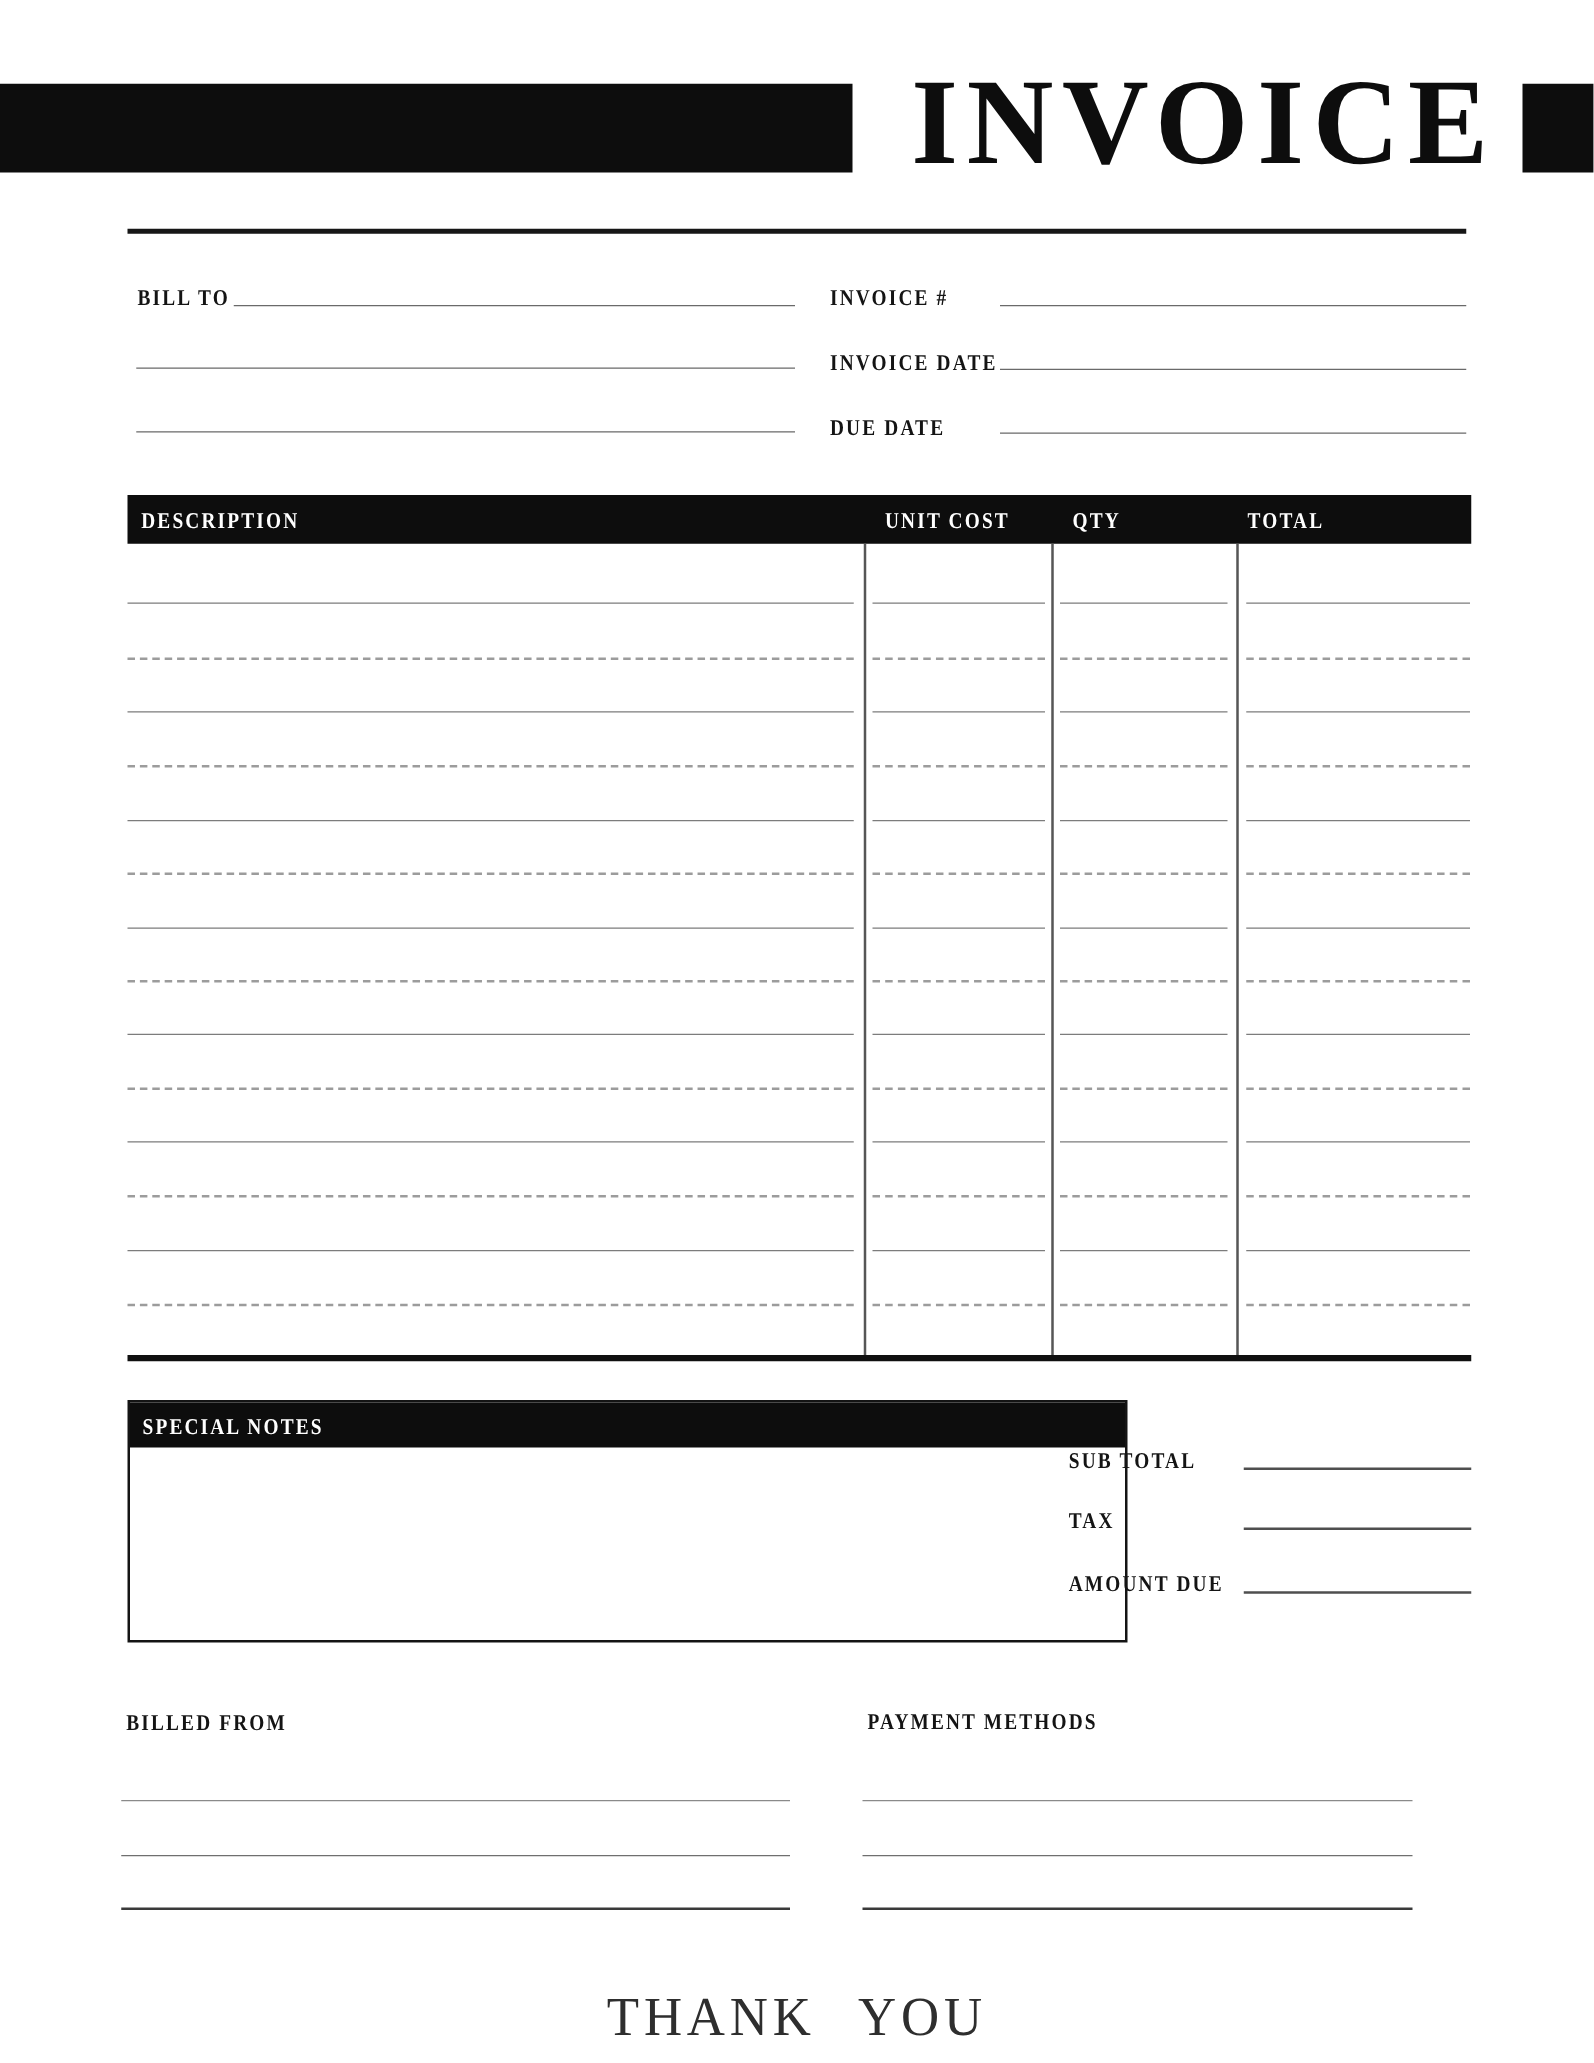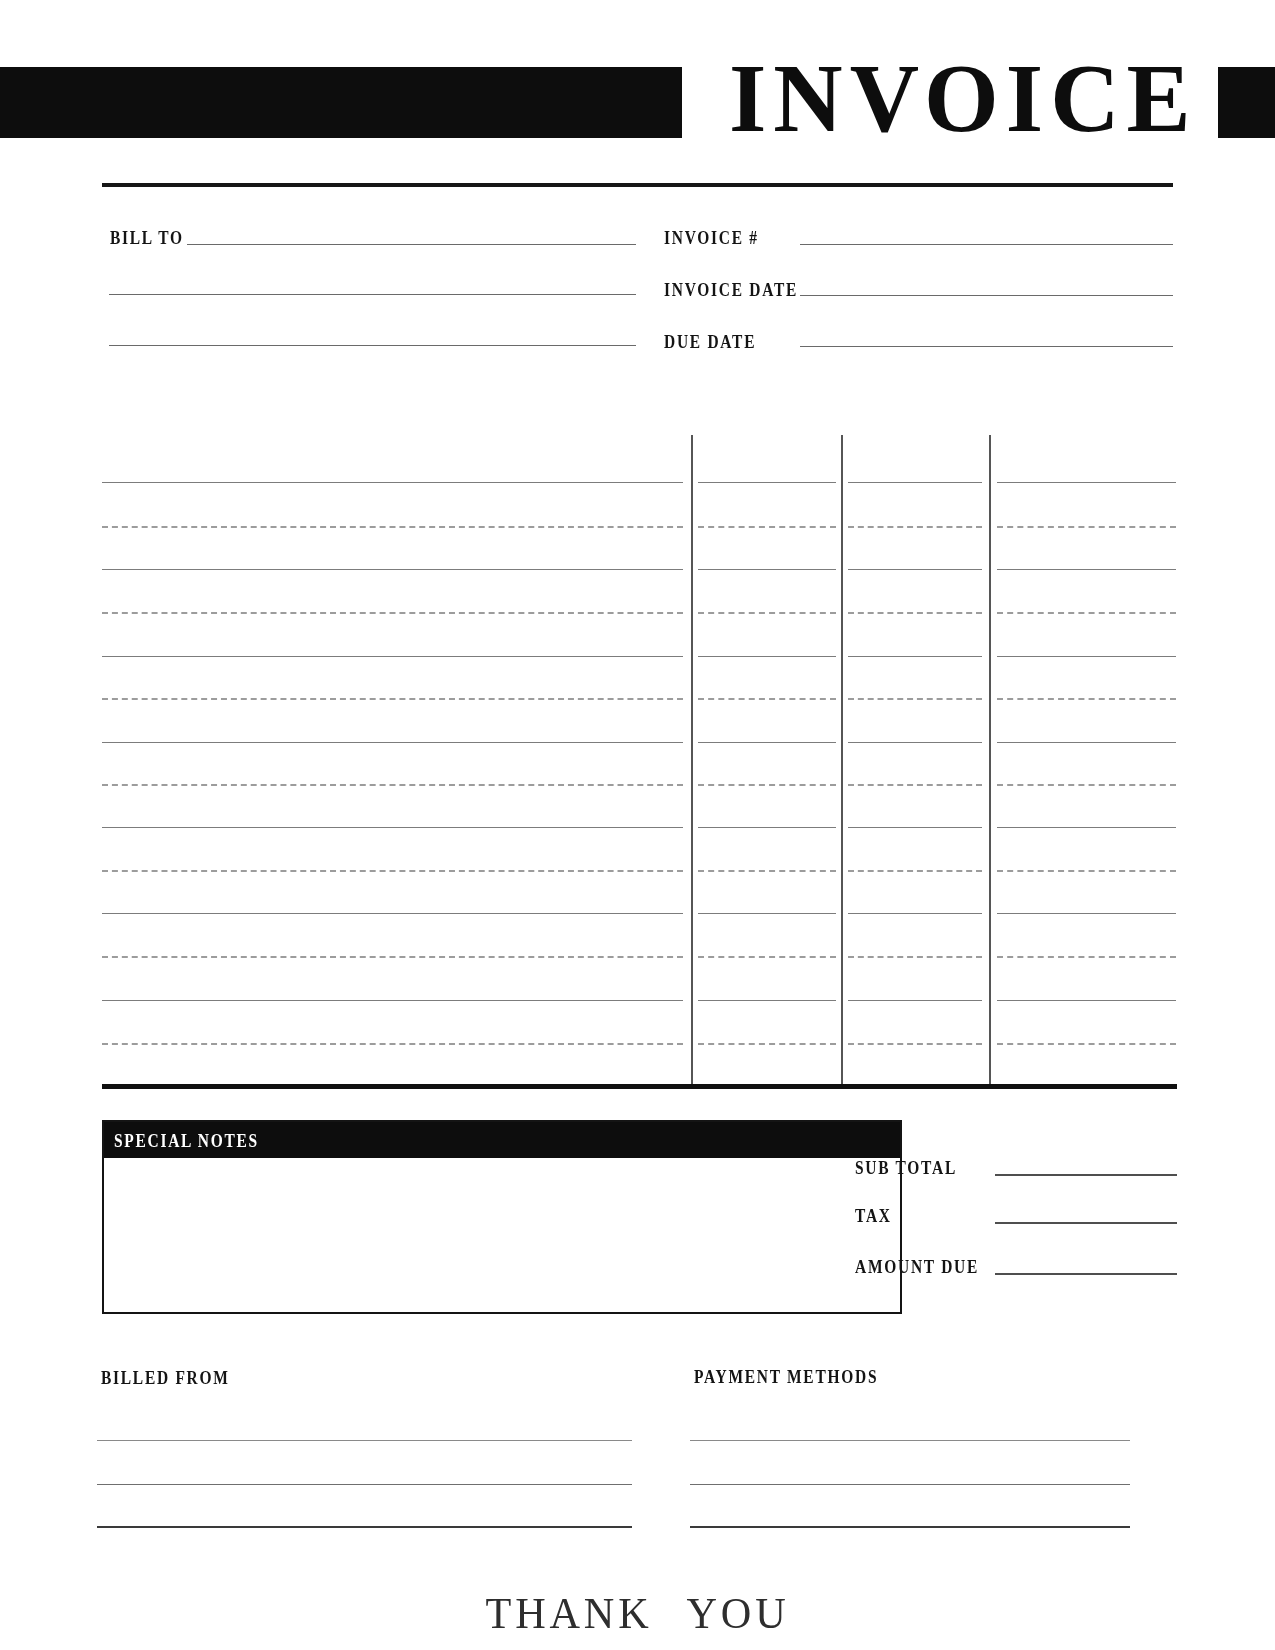--- a/index.html
+++ b/index.html
@@ -37,20 +37,26 @@
 
   <div class="lbl abs" style="left:664px;top:226px">INVOICE #</div>
   <div class="sline abs" style="left:800px;top:240px;width:373px"></div>
 
   <div class="lbl abs" style="left:664px;top:278px">INVOICE DATE</div>
   <div class="sline abs" style="left:800px;top:291px;width:373px"></div>
 
   <div class="lbl abs" style="left:664px;top:330px">DUE DATE</div>
   <div class="sline abs" style="left:800px;top:342px;width:373px"></div>
 
+  <div class="abs" style="left:102px;top:392px;width:1075px;height:39px;background:#0d0d0d">
+    <span class="lbl white" style="position:absolute;left:11px;top:12px">DESCRIPTION</span>
+    <span class="lbl white" style="position:absolute;left:606px;top:12px">UNIT COST</span>
+    <span class="lbl white" style="position:absolute;left:756px;top:12px">QTY</span>
+    <span class="lbl white" style="position:absolute;left:896px;top:12px">TOTAL</span>
+  </div>
 
   <div class="vline abs" style="left:691px;top:431px;height:650px"></div>
   <div class="vline abs" style="left:841px;top:431px;height:650px"></div>
   <div class="vline abs" style="left:989px;top:431px;height:650px"></div>
 
   <div id="table-lines">
       <div class="abs rsolid" style="left: 102px; top: 478px; width: 581px;"></div>
       <div class="abs rsolid" style="left: 698px; top: 478px; width: 138px;"></div>
       <div class="abs rsolid" style="left: 848px; top: 478px; width: 134px;"></div>
       <div class="abs rsolid" style="left: 997px; top: 478px; width: 179px;"></div>

